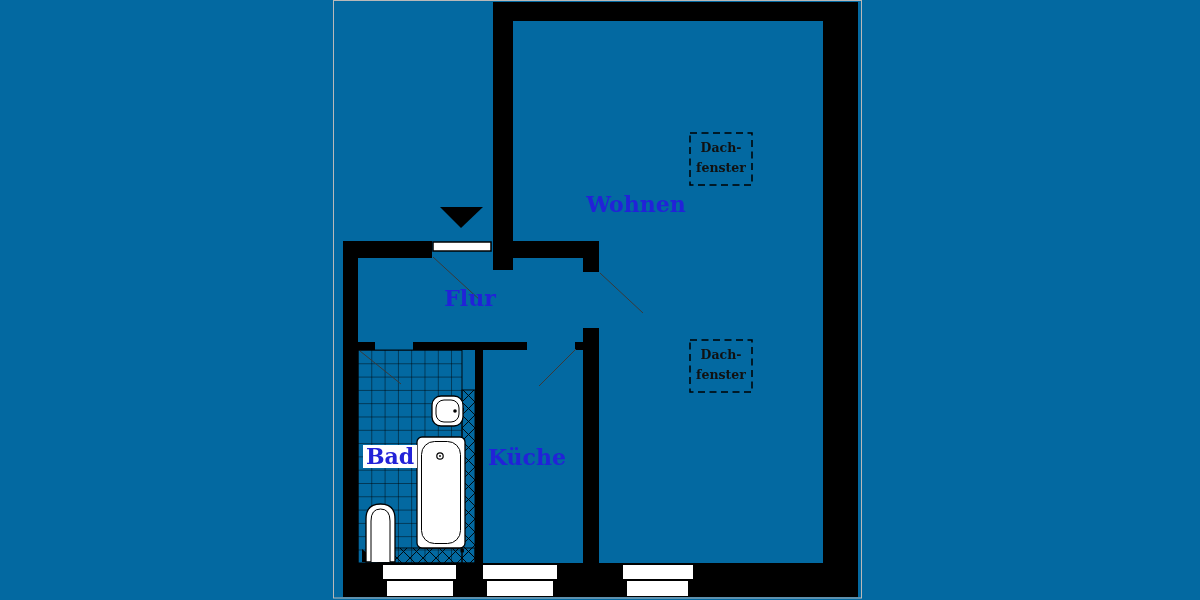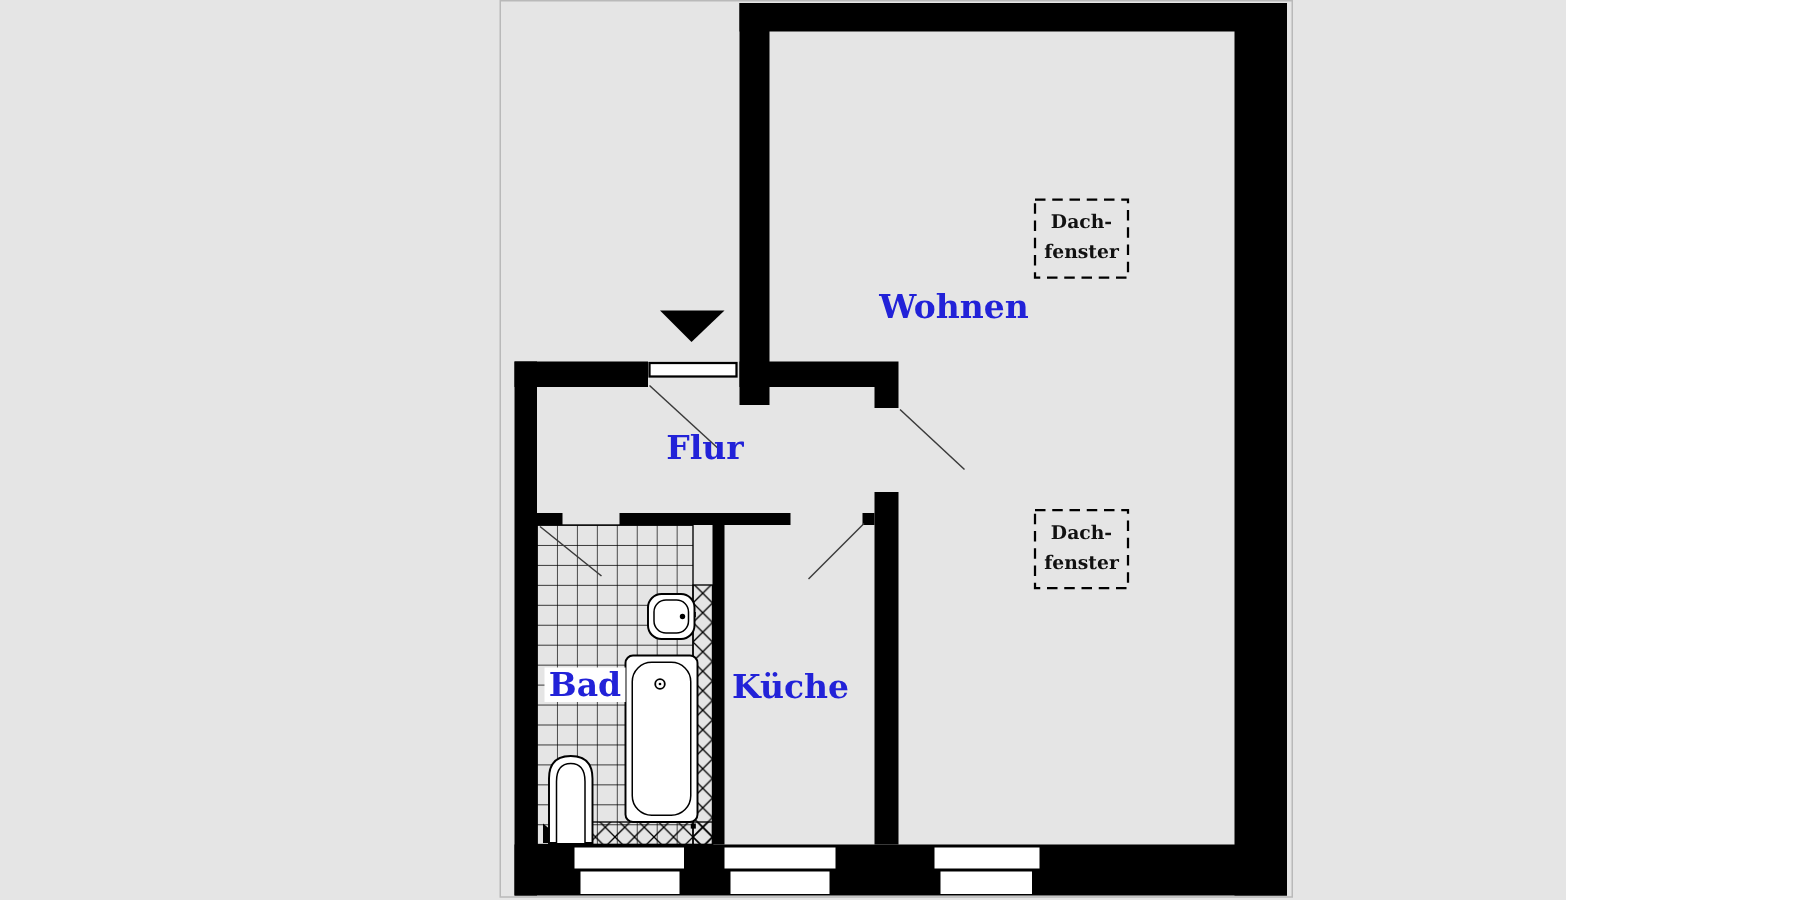--- a/index.html
+++ b/index.html
@@ -1,16 +1,16 @@
 <!DOCTYPE html>
 <html><head>
 <meta charset="utf-8">
 <style>
   html,body{margin:0;padding:0;background:#ffffff;}
-  .stage{position:relative;width:1044px;height:600px;background:#e5e5e5;overflow:hidden;
+  .stage{position:relative;width:1200px;height:600px;background:#0369a1;overflow:hidden;
          font-family:"DejaVu Serif", serif;}
   svg{display:block;}
   .room-label{font-family:"DejaVu Serif", serif;font-weight:bold;font-size:22px;}
   .skylight-label{font-family:"DejaVu Serif", serif;font-weight:bold;font-size:12.5px;}
 </style>
 </head>
 <body>
 
 <div class="stage">
 <svg width="1200" height="600" viewBox="0 0 1200 600">

